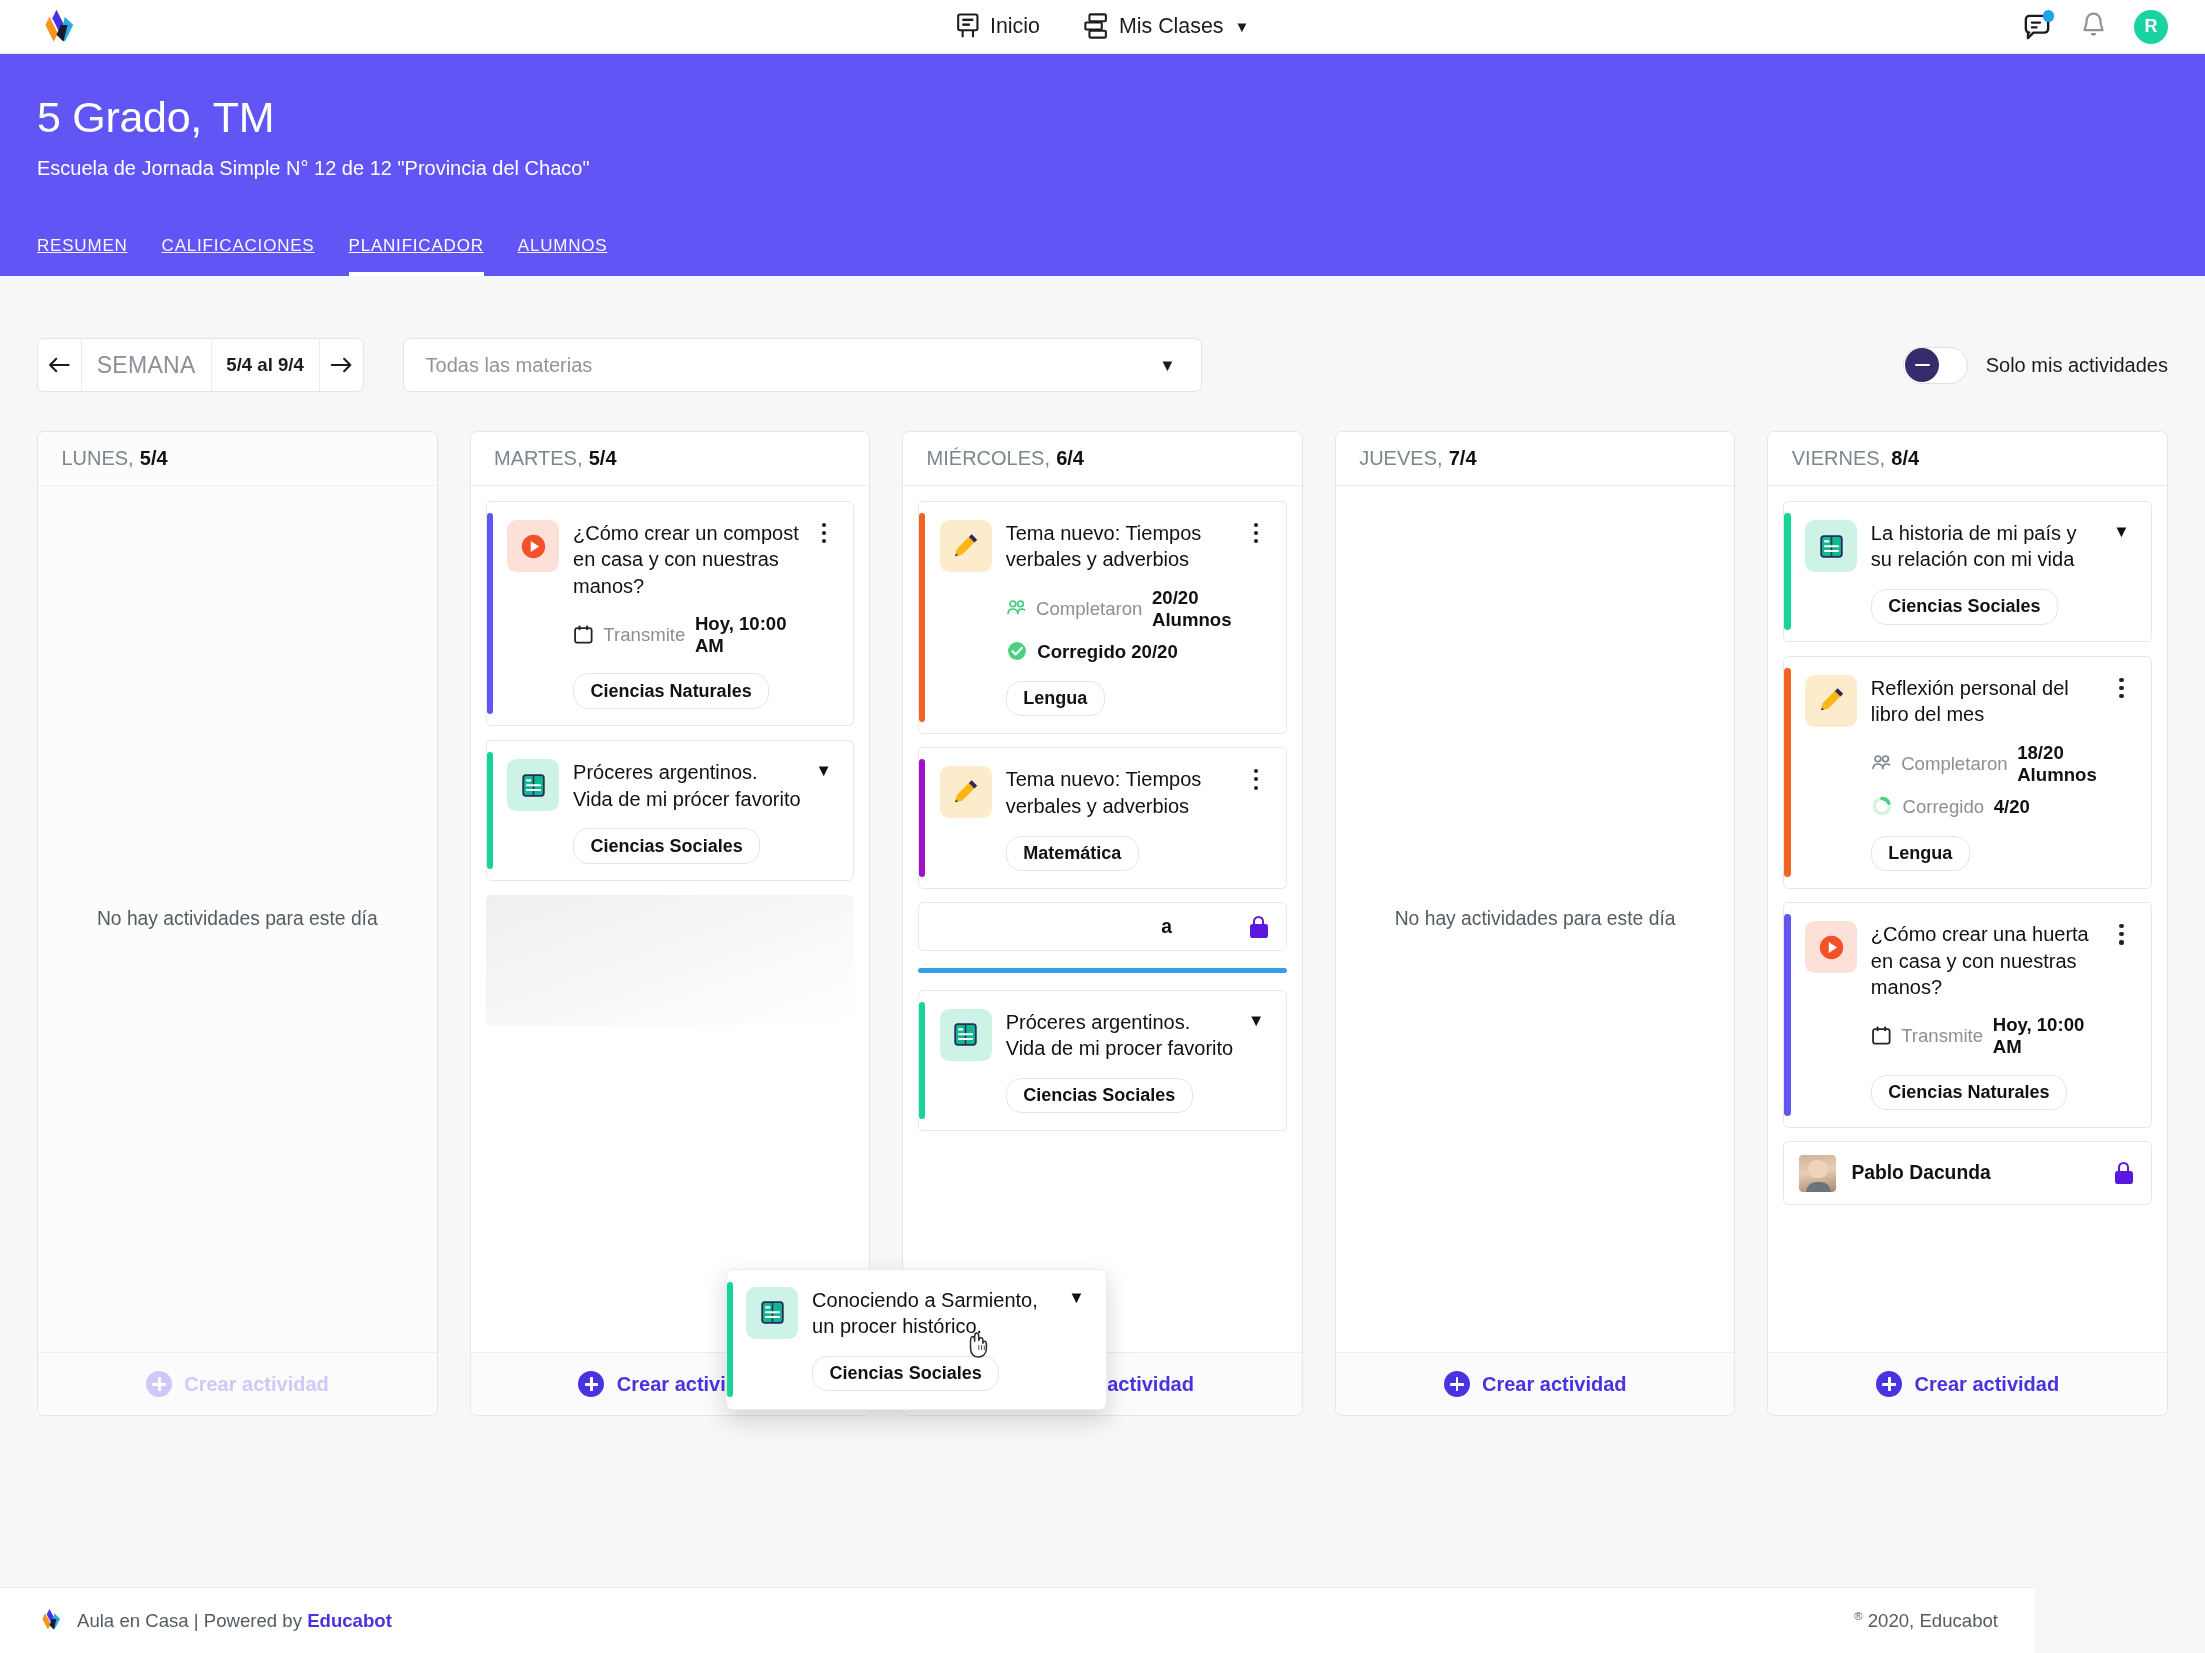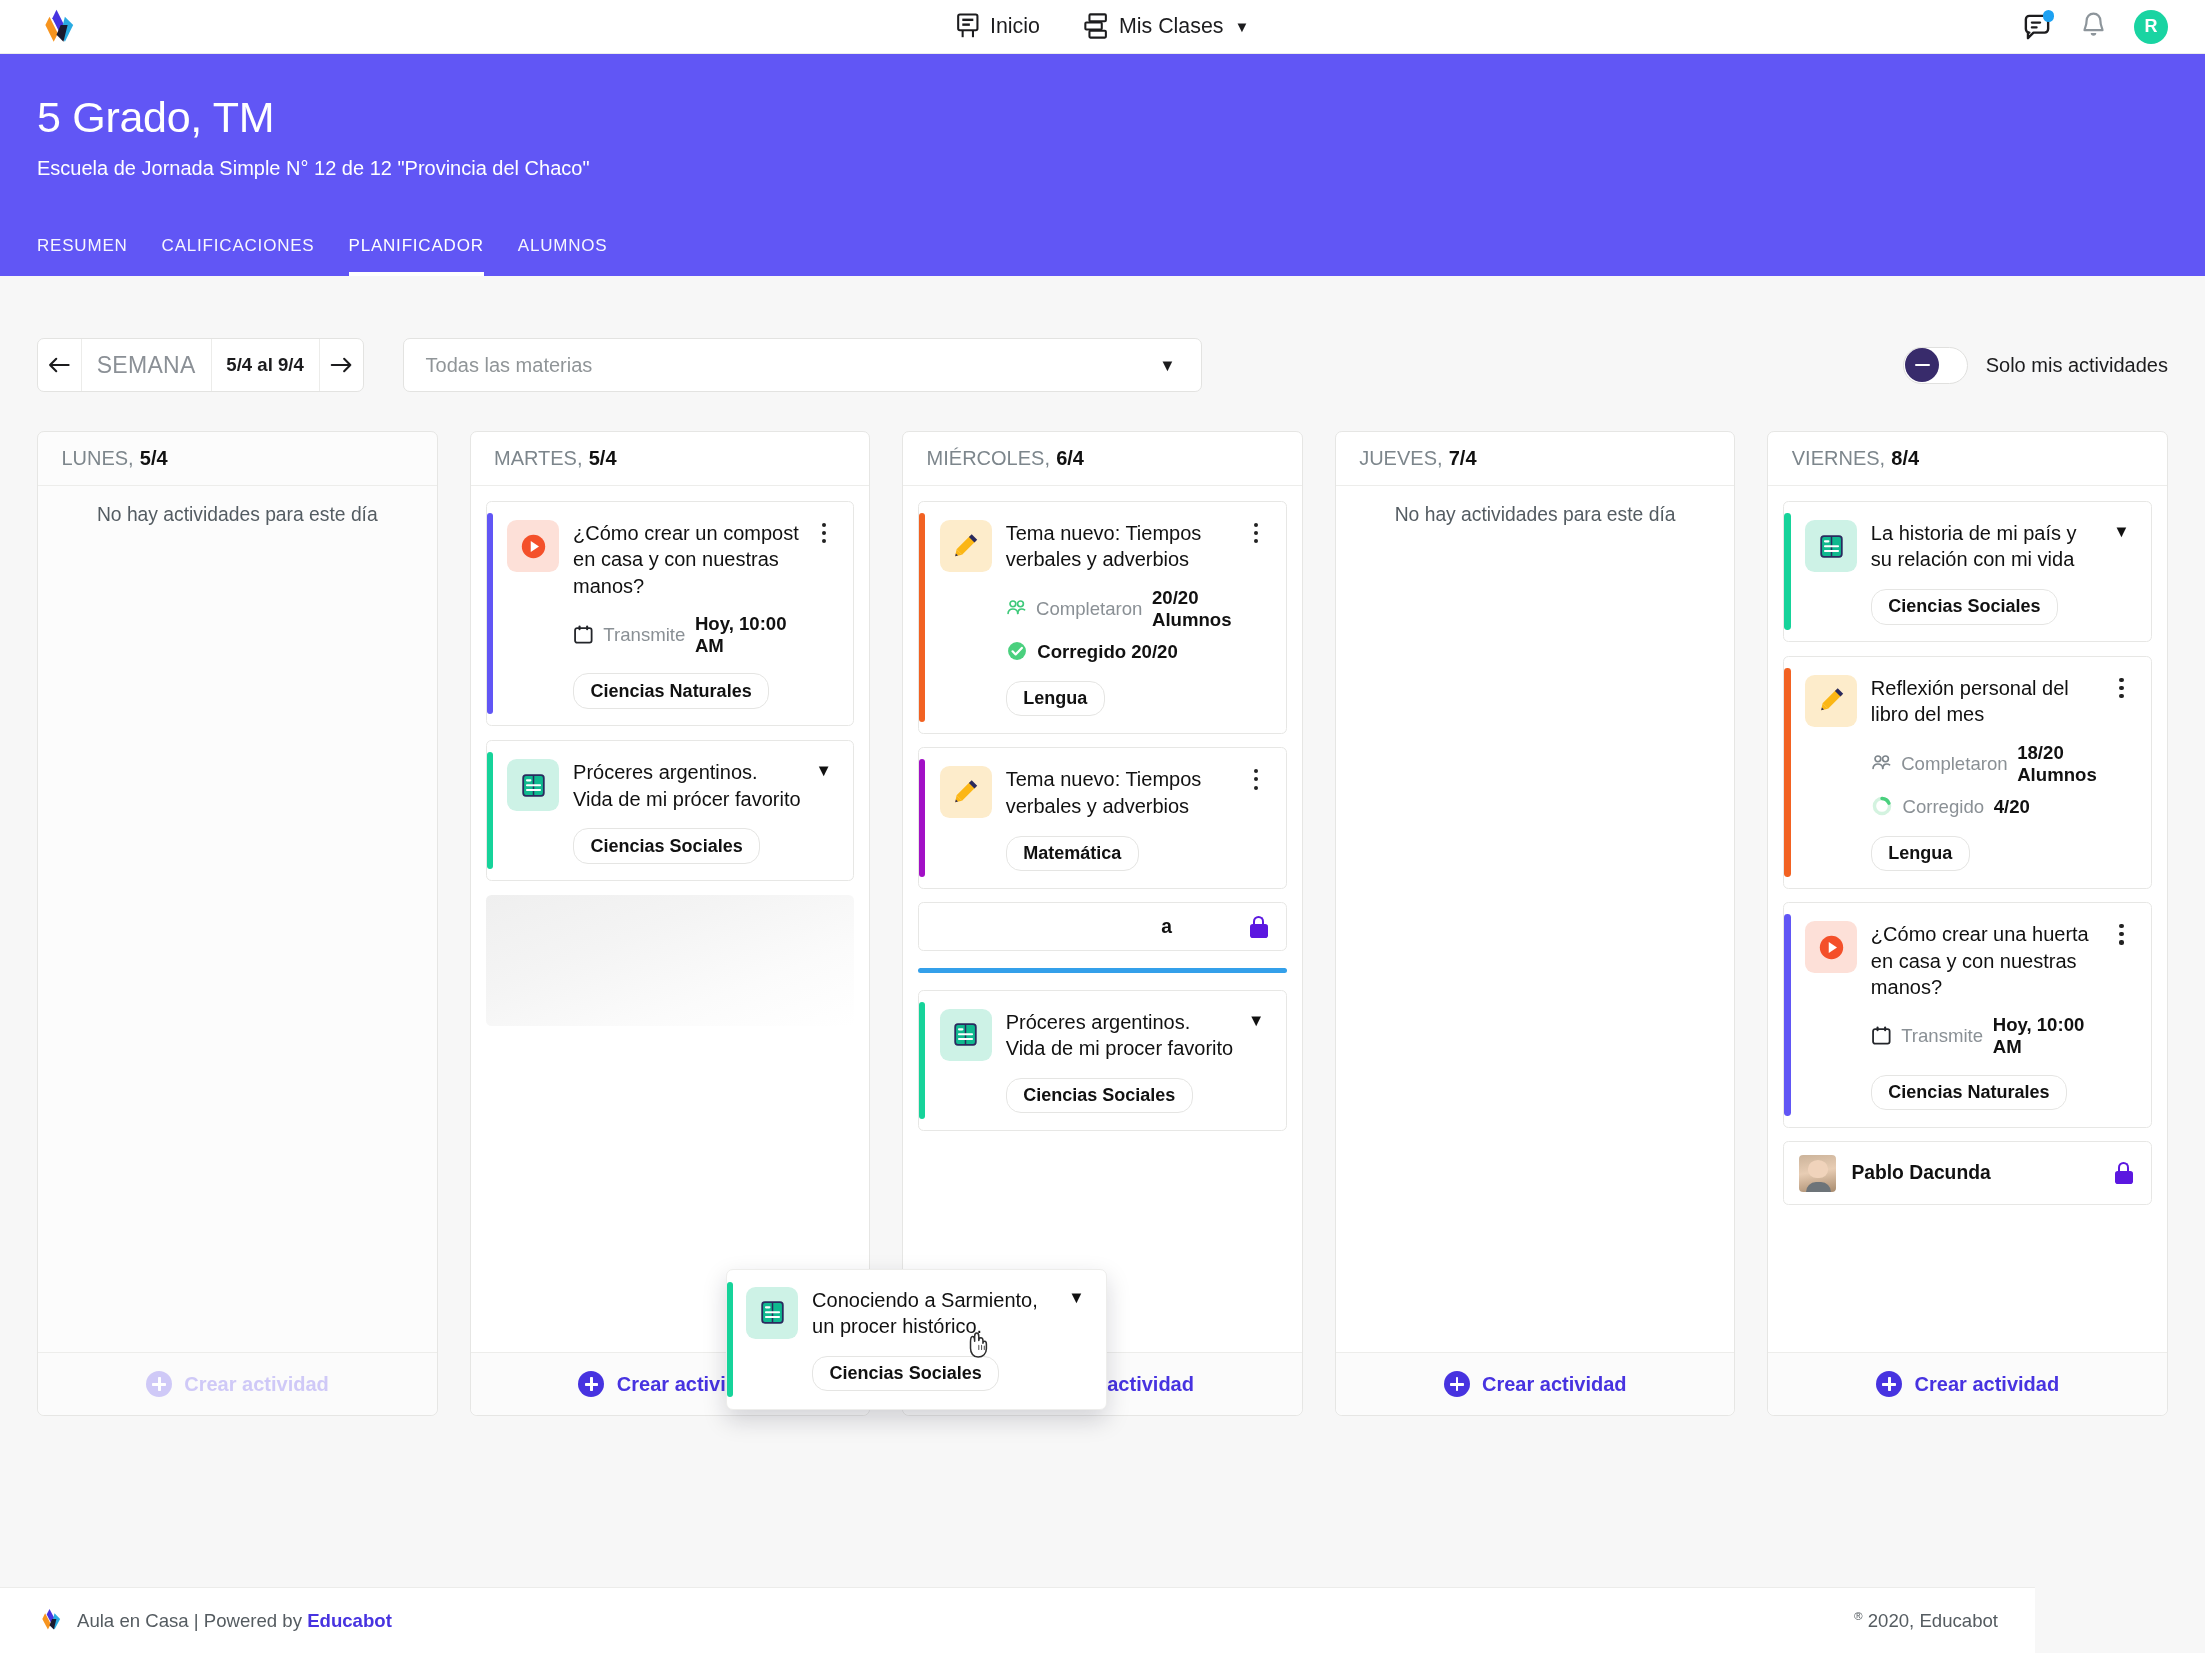--- a/index.html
+++ b/index.html
@@ -44,20 +44,21 @@
     padding: 39px 37px 0 37px;
     height: 222px; position: relative;
   }
   .banner-title { font-size: 43px; font-weight: 400; letter-spacing: -0.3px; }
   .banner-sub { font-size: 20px; margin-top: 15px; font-weight: 400; }
   .tabs { display: flex; gap: 34px; position: absolute; bottom: 0; left: 37px; }
   .tab {
     font-size: 17px; letter-spacing: 0.8px; padding-bottom: 16.5px;
     cursor: pointer; color: #ffffff; opacity: .95;
     border-bottom: 4.8px solid transparent;
+    text-decoration: underline;
   }
   .tab.active { border-bottom-color: #ffffff; opacity: 1; }
 
   
   .toolbar {
     display: flex; align-items: center;
     padding: 62px 37px 0 37px; position: relative;
   }
   .week-nav {
     display: flex; align-items: center; height: 54px;
@@ -113,21 +114,21 @@
   .day-head {
     height: 54px; display: flex; align-items: center;
     padding: 0 23.4px; border-bottom: 0.7px solid #ededeb;
     font-size: 20px; color: #7d868c; flex: none;
   }
   .day-head b { color: #111; font-weight: bold; margin-left: 6.2px; }
   .day-body {
     flex: 1; padding: 15px; display: flex; flex-direction: column; gap: 13.8px;
     overflow: hidden; position: relative;
   }
-  .day-body.empty { align-items: center; }
+  .day-body.empty { align-items: center; justify-content: center; }
   .empty-text {
     font-size: 19.3px; color: #545c62; line-height: 1.5; text-align: center;
   }
   .day-foot {
     height: 63px; border-top: 0.7px solid #ededeb; background: #fbfbfb;
     display: flex; align-items: center; justify-content: center; gap: 12.4px;
     cursor: pointer; border-radius: 0 0 6.9px 6.9px; flex: none;
   }
   .plus-circle {
     width: 26px; height: 26px; border-radius: 50%; background: #4733e0;

